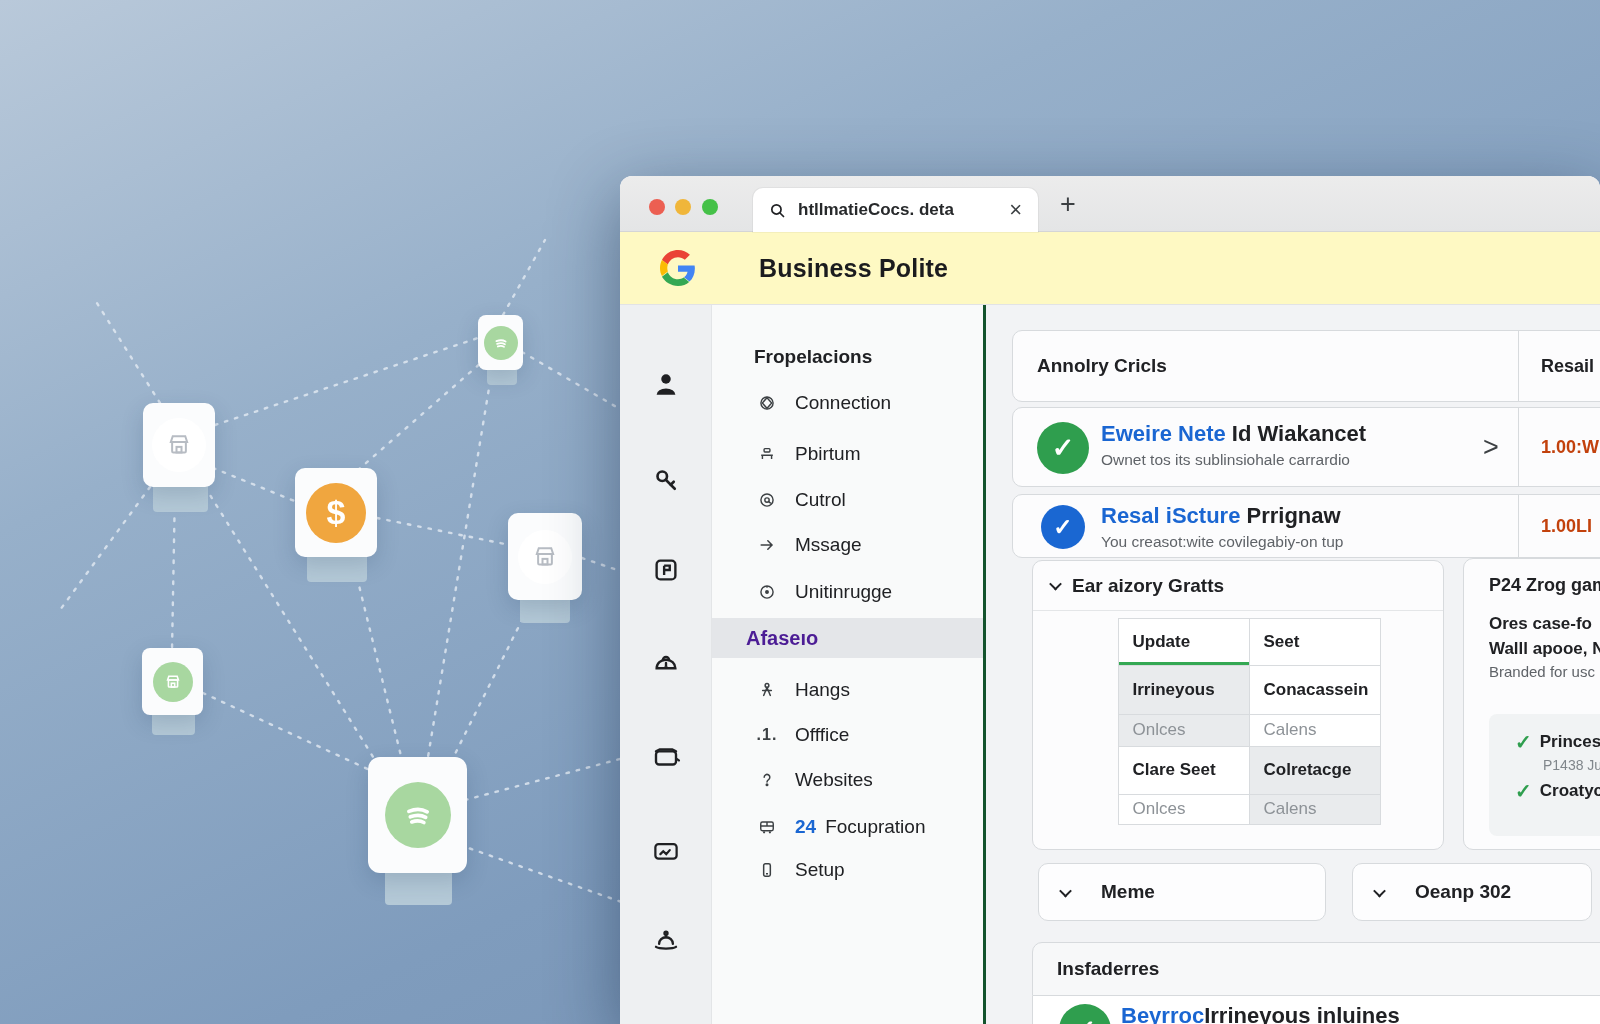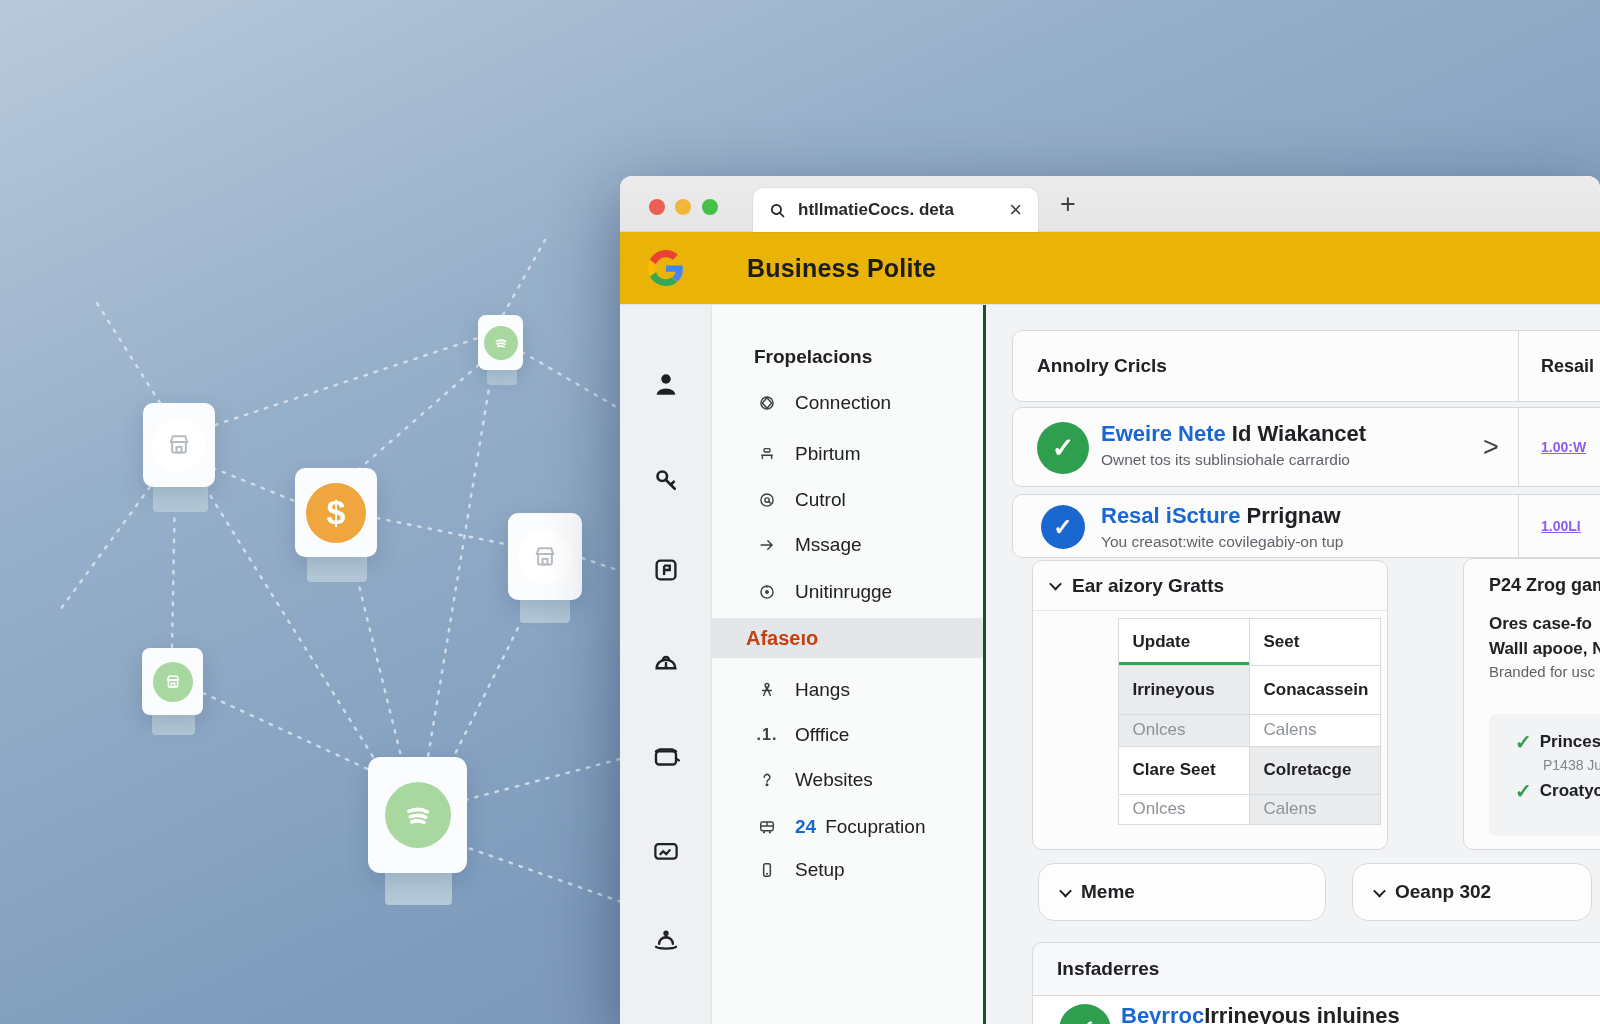--- a/index.html
+++ b/index.html
@@ -22,48 +22,48 @@
     border-radius:12px 12px 0 0; background:#fff; box-shadow:0 20px 70px rgba(15,35,65,.45); overflow:hidden; }
   .chrome { height:56px; background:linear-gradient(#ececec,#e4e5e6); position:relative; border-bottom:1px solid #d4d5d6; }
   .tl { position:absolute; top:23px; width:16px; height:16px; border-radius:50%; }
   .tl.red{ left:29px; background:#ec5f52; } .tl.yellow{ left:55px; background:#f0b63a; } .tl.green{ left:82px; background:#45c148; }
   .tab { position:absolute; left:133px; top:12px; width:285px; height:44px; background:#fff;
     border-radius:10px 10px 0 0; display:flex; align-items:center; padding:0 16px; gap:12px;
     box-shadow:0 0 0 1px rgba(0,0,0,.04); }
   .tab-title { font-size:17px; font-weight:600; color:#27292b; flex:1; white-space:nowrap; overflow:hidden; }
   .tab-close { font-size:22px; color:#3c4043; line-height:1; }
   .newtab { position:absolute; left:433px; top:13px; font-size:27px; color:#3c4043; width:30px; text-align:center; }
-  .toolbar { height:73px; background:#eab308; display:flex; align-items:center; border-bottom:1px solid #e2e3e5; }
+  .toolbar { height:73px; background:#fef9c3; display:flex; align-items:center; border-bottom:1px solid #e2e3e5;padding-left:12px; }
   .g-wrap { width:92px; display:flex; justify-content:center; }
   .app-title { font-size:25px; font-weight:700; color:#1b1c1e; margin-left:35px; letter-spacing:.2px; }
   .win-body { display:flex; height:719px; position:relative; }
   
   .rail { width:92px; background:#eef0f2; border-right:1px solid #e3e5e7; position:relative; flex:none; }
   .rail-ic { position:absolute; left:31px; width:30px; height:30px; }
   
   .menu { width:274px; background:#f9fafa; border-right:3px solid #14532d; position:relative; flex:none; }
   .m-row { position:absolute; left:0; right:0; height:34px; display:flex; align-items:center;
     padding-left:44px; gap:17px; font-size:19px; font-weight:500; color:#202124; cursor:pointer; }
   .m-head { font-size:19px; font-weight:600; padding-left:42px; }
   .m-ic { width:22px; height:22px; flex:none; display:flex; align-items:center; justify-content:center; color:#3c4043; }
   .m-ic-text { font-size:16px; font-weight:700; color:#3c4043; letter-spacing:1px; }
-  .m-sel { height:40px; background:#e4e6e9; padding-left:34px; font-weight:700; color:#c2410c; font-size:20px; }
+  .m-sel { height:40px; background:#e4e6e9; padding-left:34px; font-weight:700; color:#4c1d95; font-size:20px; }
   .badge-num { color:#1a66d2; font-weight:700; margin-right:-8px; }
   
   .main { flex:1; background:#f2f3f5; position:relative; overflow:hidden; }
   .card { position:absolute; background:#fcfcfd; border:1px solid #d7dadd; border-radius:10px; }
   .vdiv { position:absolute; top:0; bottom:0; width:1px; background:#d7dadd; }
   .ccircle { border-radius:50%; display:flex; align-items:center; justify-content:center; color:#fff; position:absolute; }
   .green-c { background:#2f9e4e; } .blue-c { background:#1a67d2; }
   .row-title { font-size:22px; font-weight:700; white-space:nowrap; }
   .link-blue { color:#1a66d2; }
   .row-sub { font-size:15.5px; color:#5f6368; margin-top:4px; white-space:nowrap; }
   .row-chev { position:absolute; left:470px; top:24px; font-size:27px; color:#3c4043; font-weight:400; }
   .cell-val { position:absolute; left:528px; top:0; bottom:0; display:flex; align-items:center;
-    font-size:14px; font-weight:700; color:#8b5cf6; white-space:nowrap;text-decoration:underline; }
+    font-size:18px; font-weight:700; color:#c2410c; white-space:nowrap; }
   .panel-head { height:50px; display:flex; align-items:center; gap:12px; padding-left:18px;
     border-bottom:1px solid #e4e6e8; cursor:pointer; }
   .panel-title { font-size:19px; font-weight:700; }
   .chev { width:9px; height:9px; border-right:2.2px solid #202124; border-bottom:2.2px solid #202124;
     transform:rotate(45deg) translate(-1px,-1px); flex:none; }
   .gtable { position:absolute; left:85px; top:57px; display:grid;
     grid-template-columns:131px 131px; grid-template-rows:47px 49px 32px 48px 30px; }
   .gcell { border:1px solid #d8dbde; margin:-.5px; display:flex; align-items:center; padding-left:14px;
     font-size:17px; background:#fff; white-space:nowrap; overflow:hidden; }
   .gcell.hd { font-weight:700; }
@@ -71,22 +71,22 @@
   .gcell.shade { background:#e9ebed; }
   .gcell.bold { font-weight:700; }
   .gcell.dim { color:#8d9297; }
   .promo-line { font-size:17px; font-weight:700; line-height:25px; white-space:nowrap; }
   .promo-sub { font-size:15px; color:#5f6368; font-weight:400; margin-top:2px; white-space:nowrap; }
   .promo-inner { position:absolute; left:25px; right:-20px; top:155px; height:122px; background:#f1f3f4;
     border-radius:8px; padding:16px 0 0 26px; }
   .pcheck { display:flex; align-items:center; gap:8px; font-size:17px; font-weight:700; white-space:nowrap; }
   .pcheck .mark { color:#2f9e4e; font-size:20px; font-weight:700; }
   .pcheck-sub { font-size:14px; color:#80868b; margin:3px 0 6px 28px; white-space:nowrap; }
-  .collapse-box { position:absolute; height:58px; background:#fdfdfe; border:1px solid #d7dadd; border-radius:16px;
-    display:flex; align-items:center; gap:11px; padding-left:22px; cursor:pointer; }
+  .collapse-box { position:absolute; height:58px; background:#fdfdfe; border:1px solid #d7dadd; border-radius:10px;
+    display:flex; align-items:center; gap:31px; padding-left:22px; cursor:pointer; }
   .insights-bar { position:absolute; background:#f7f8f9; border:1px solid #d7dadd; border-radius:10px 10px 0 0;
     display:flex; align-items:center; padding-left:24px; }
   .insights-row { position:absolute; background:#fff; border:1px solid #d7dadd; border-top:none; }
   .check-glyph { font-weight:700; }
 </style>
 </head>
 <body>
 
 <svg id="net-lines">
   <g stroke="#e9eff6" stroke-width="2.4" stroke-linecap="round" stroke-dasharray="2.5 8" opacity="0.75" fill="none">
@@ -381,21 +381,21 @@
         <div style="position:absolute;left:88px;top:8px;">
           <div class="row-title">
             <span class="link-blue">Resal iScture</span><span> Prrignaw</span>
           </div>
           <div class="row-sub">You creasot:wite covilegabiy-on tup</div>
         </div>
         <div class="vdiv" style="left:505px;"></div>
         <div class="cell-val">1.00LI</div>
       </div>
 
-      <div class="card" style="left:46px;top:255px;width:356px;height:290px;">
+      <div class="card" style="left:46px;top:255px;width:412px;height:290px;">
         <div class="panel-head">
           <span class="chev"></span>
           <span class="panel-title">Ear aizory Gratts</span>
         </div>
         <div class="gtable">
           <div class="gcell hd u-line">Update</div>
           <div class="gcell hd">Seet</div>
           <div class="gcell shade bold">Irrineyous</div>
           <div class="gcell bold">Conacassein</div>
           <div class="gcell shade dim">Onlces</div>

